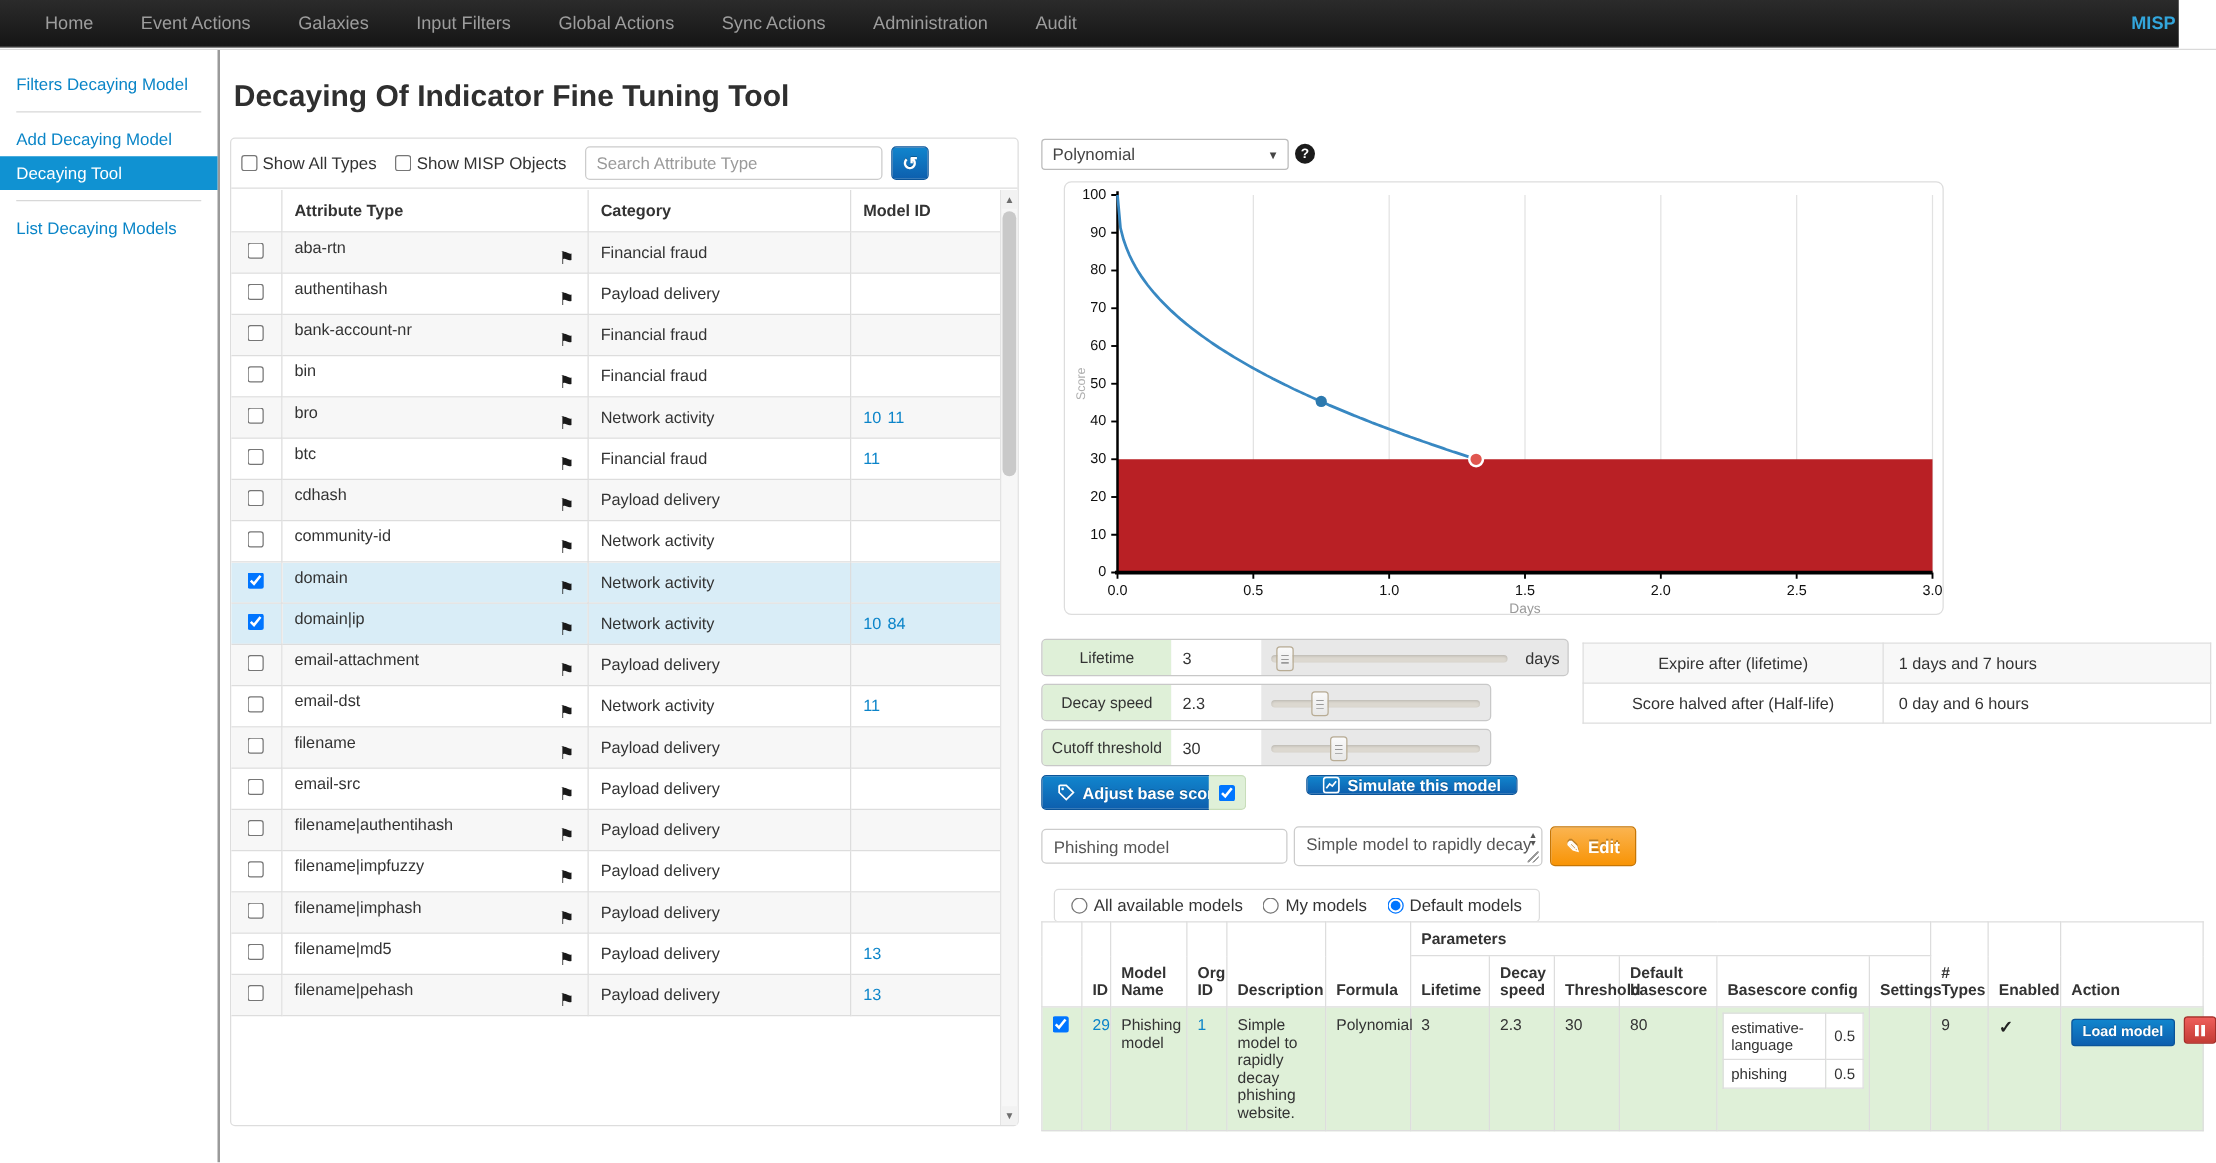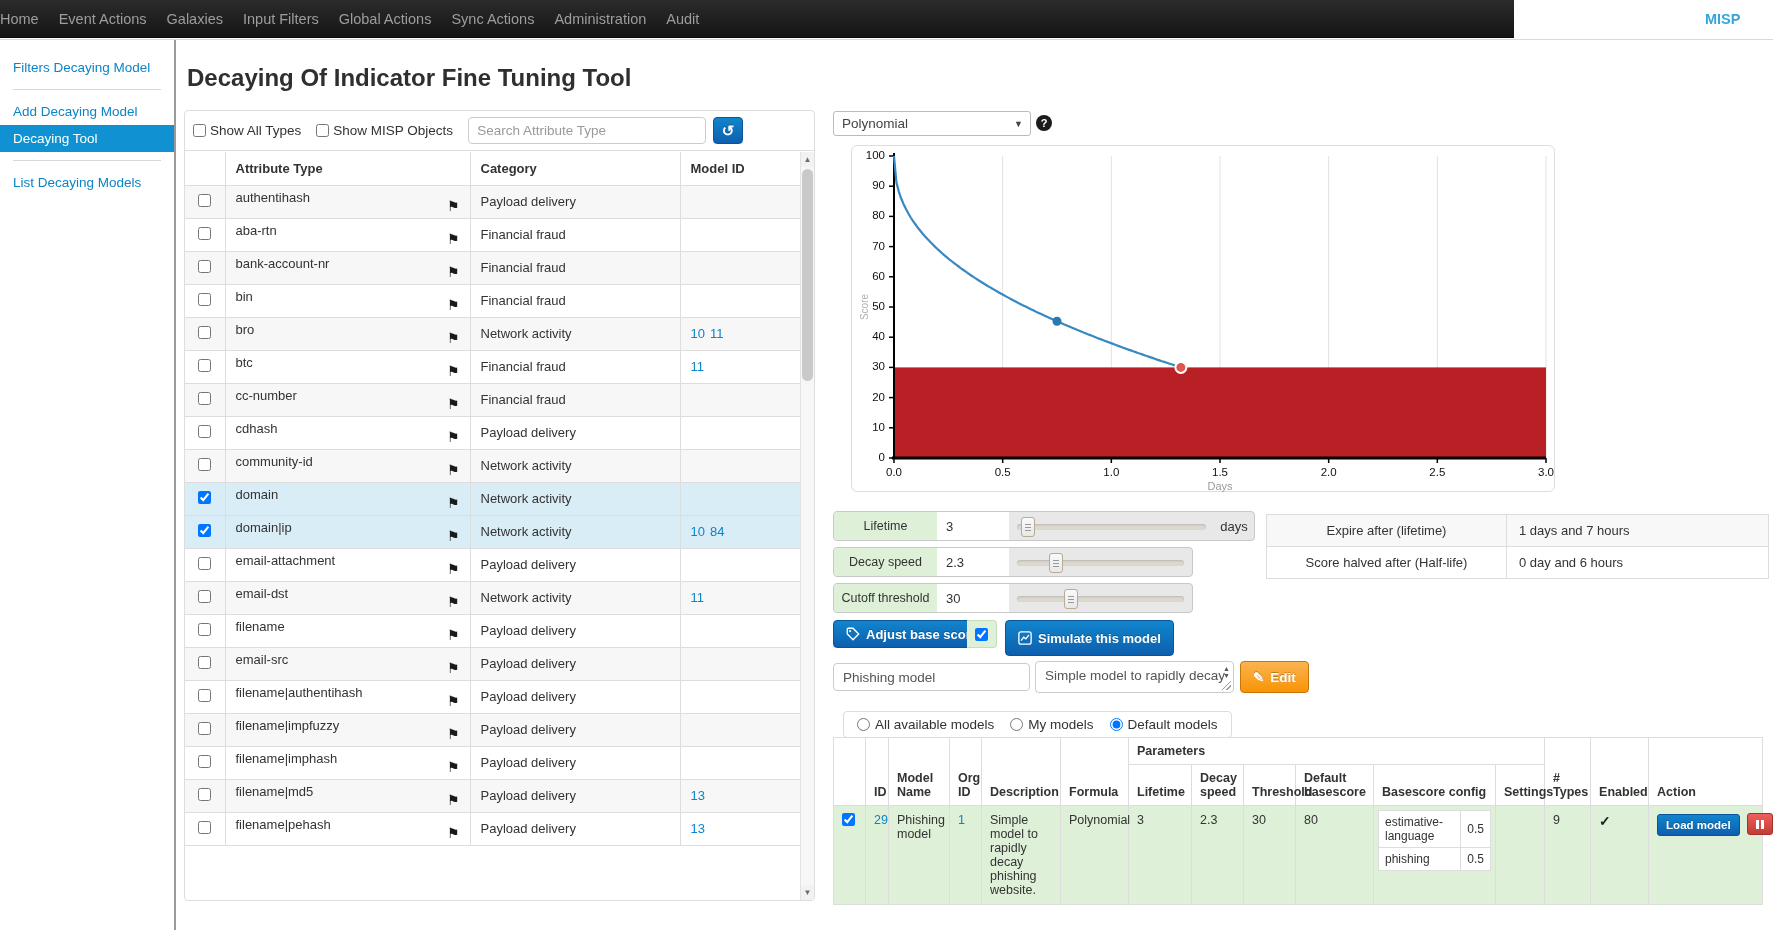--- a/index.html
+++ b/index.html
@@ -1,23 +1,23 @@
 <!DOCTYPE html>
 <html><head>
 <meta charset="utf-8">
 <style>
   * { margin:0; padding:0; box-sizing:border-box; }
   html,body { width:1773px; height:930px; overflow:hidden; background:#fff;
     font-family:"Liberation Sans", sans-serif; }
   body { position:relative; }
 
   
-  .navbar { position:absolute; left:0; top:0; width:1514px; height:38px;
+  .navbar { position:absolute; left:0; top:0; width:1743px; height:38px;
     background:linear-gradient(180deg,#2b2b2b,#151515); border-bottom:1px solid #0a0a0a;
-    display:flex; align-items:center; gap:20px; z-index:30; }
+    display:flex; align-items:center; gap:38px; padding-left:36px; z-index:30; }
   .navbar a { color:#9d9d9d; text-decoration:none; font-size:14.5px; line-height:38px; white-space:nowrap; }
   .nav-brand { position:absolute; left:1705px; top:0; line-height:38px; color:#33a6dc; font-weight:bold; font-size:14.5px; }
   .nav-user  { position:absolute; left:1757px; top:0; line-height:38px; color:#ffffff; font-weight:bold; font-size:14.5px; white-space:nowrap; }
   .top-line { position:absolute; left:0; top:39px; width:1773px; height:1px; background:#d9d9d9; }
 
   
   .sidebar { position:absolute; left:0; top:40px; width:176px; height:890px; background:#fff;
     border-right:2px solid #9a9a9a; padding-top:14px; }
   .sidebar a { display:block; font-size:13.5px; color:#0a85c7; text-decoration:none; padding:6px 13px; }
   .sidebar a.active { background:#1092d2; color:#fff; }
@@ -97,21 +97,21 @@
   .info-table td { border:1px solid #ddd; font-size:13px; color:#333; padding:8px 12px; }
   .info-table tr:first-child { background:#f8f8f8; }
   .info-table td:first-child { width:240px;text-align:center; }
 
   
   .adjust-btn { position:absolute; left:833px; top:620px; height:28px; padding:0 12px; font-size:13px;
     border-radius:4px 0 0 4px; }
   .adjust-chk { position:absolute; left:967px; top:620px; width:30px; height:28px; background:#dff0d8;
     border:1px solid #c8ddba; border-left:none; border-radius:0 4px 4px 0;
     display:flex; align-items:center; justify-content:center; }
-  .simulate-btn { position:absolute; left:1005px; top:620px; height:36px; padding:0 12px; font-size:13px; }
+  .simulate-btn { position:absolute; left:1045px; top:620px; height:16px; padding:0 12px; font-size:13px; }
   .icon-svg { width:14px; height:14px; }
 
   
   .model-name-input { position:absolute; left:833px; top:663px; width:197px; height:28px;
     border:1px solid #ccc; border-radius:4px; padding:0 9px; font-size:13.5px; color:#555;
     font-family:"Liberation Sans",sans-serif; }
   .model-desc { position:absolute; left:1035px; top:661px; width:199px; height:32px;
     border:1px solid #ccc; border-radius:4px; background:#fff; font-size:13.5px; color:#555;
     padding:6px 18px 0 9px; white-space:nowrap; overflow:hidden; }
   .desc-spin { position:absolute; right:3px; top:3px; font-size:7px; color:#555; line-height:7px; text-align:center; }
@@ -187,30 +187,30 @@
         <tr>
           <th class="c-chk"><input type="checkbox" style="visibility: hidden;"></th>
           <th class="c-type">Attribute Type</th>
           <th class="c-cat">Category</th>
           <th>Model ID</th>
         </tr>
       </thead>
       <tbody>
           <tr class="">
       <td class="c-chk"><input type="checkbox" style=""></td>
+      <td class="c-type"><span>aba-rtn</span>
+          <span class="flag">⚑</span></td>
+      <td class="c-cat">Financial fraud</td>
+      <td></td>
+    </tr>
+          <tr class="">
+      <td class="c-chk"><input type="checkbox" style=""></td>
       <td class="c-type"><span>authentihash</span>
           <span class="flag">⚑</span></td>
       <td class="c-cat">Payload delivery</td>
-      <td></td>
-    </tr>
-          <tr class="">
-      <td class="c-chk"><input type="checkbox" style=""></td>
-      <td class="c-type"><span>aba-rtn</span>
-          <span class="flag">⚑</span></td>
-      <td class="c-cat">Financial fraud</td>
       <td></td>
     </tr>
           <tr class="">
       <td class="c-chk"><input type="checkbox" style=""></td>
       <td class="c-type"><span>bank-account-nr</span>
           <span class="flag">⚑</span></td>
       <td class="c-cat">Financial fraud</td>
       <td></td>
     </tr>
           <tr class="">
@@ -226,27 +226,20 @@
           <span class="flag">⚑</span></td>
       <td class="c-cat">Network activity</td>
       <td><a href="#" class="mid">10</a><a href="#" class="mid">11</a></td>
     </tr>
           <tr class="">
       <td class="c-chk"><input type="checkbox" style=""></td>
       <td class="c-type"><span>btc</span>
           <span class="flag">⚑</span></td>
       <td class="c-cat">Financial fraud</td>
       <td><a href="#" class="mid">11</a></td>
-    </tr>
-          <tr class="">
-      <td class="c-chk"><input type="checkbox" style=""></td>
-      <td class="c-type"><span>cc-number</span>
-          <span class="flag">⚑</span></td>
-      <td class="c-cat">Financial fraud</td>
-      <td></td>
     </tr>
           <tr class="">
       <td class="c-chk"><input type="checkbox" style=""></td>
       <td class="c-type"><span>cdhash</span>
           <span class="flag">⚑</span></td>
       <td class="c-cat">Payload delivery</td>
       <td></td>
     </tr>
           <tr class="">
       <td class="c-chk"><input type="checkbox" style=""></td>

